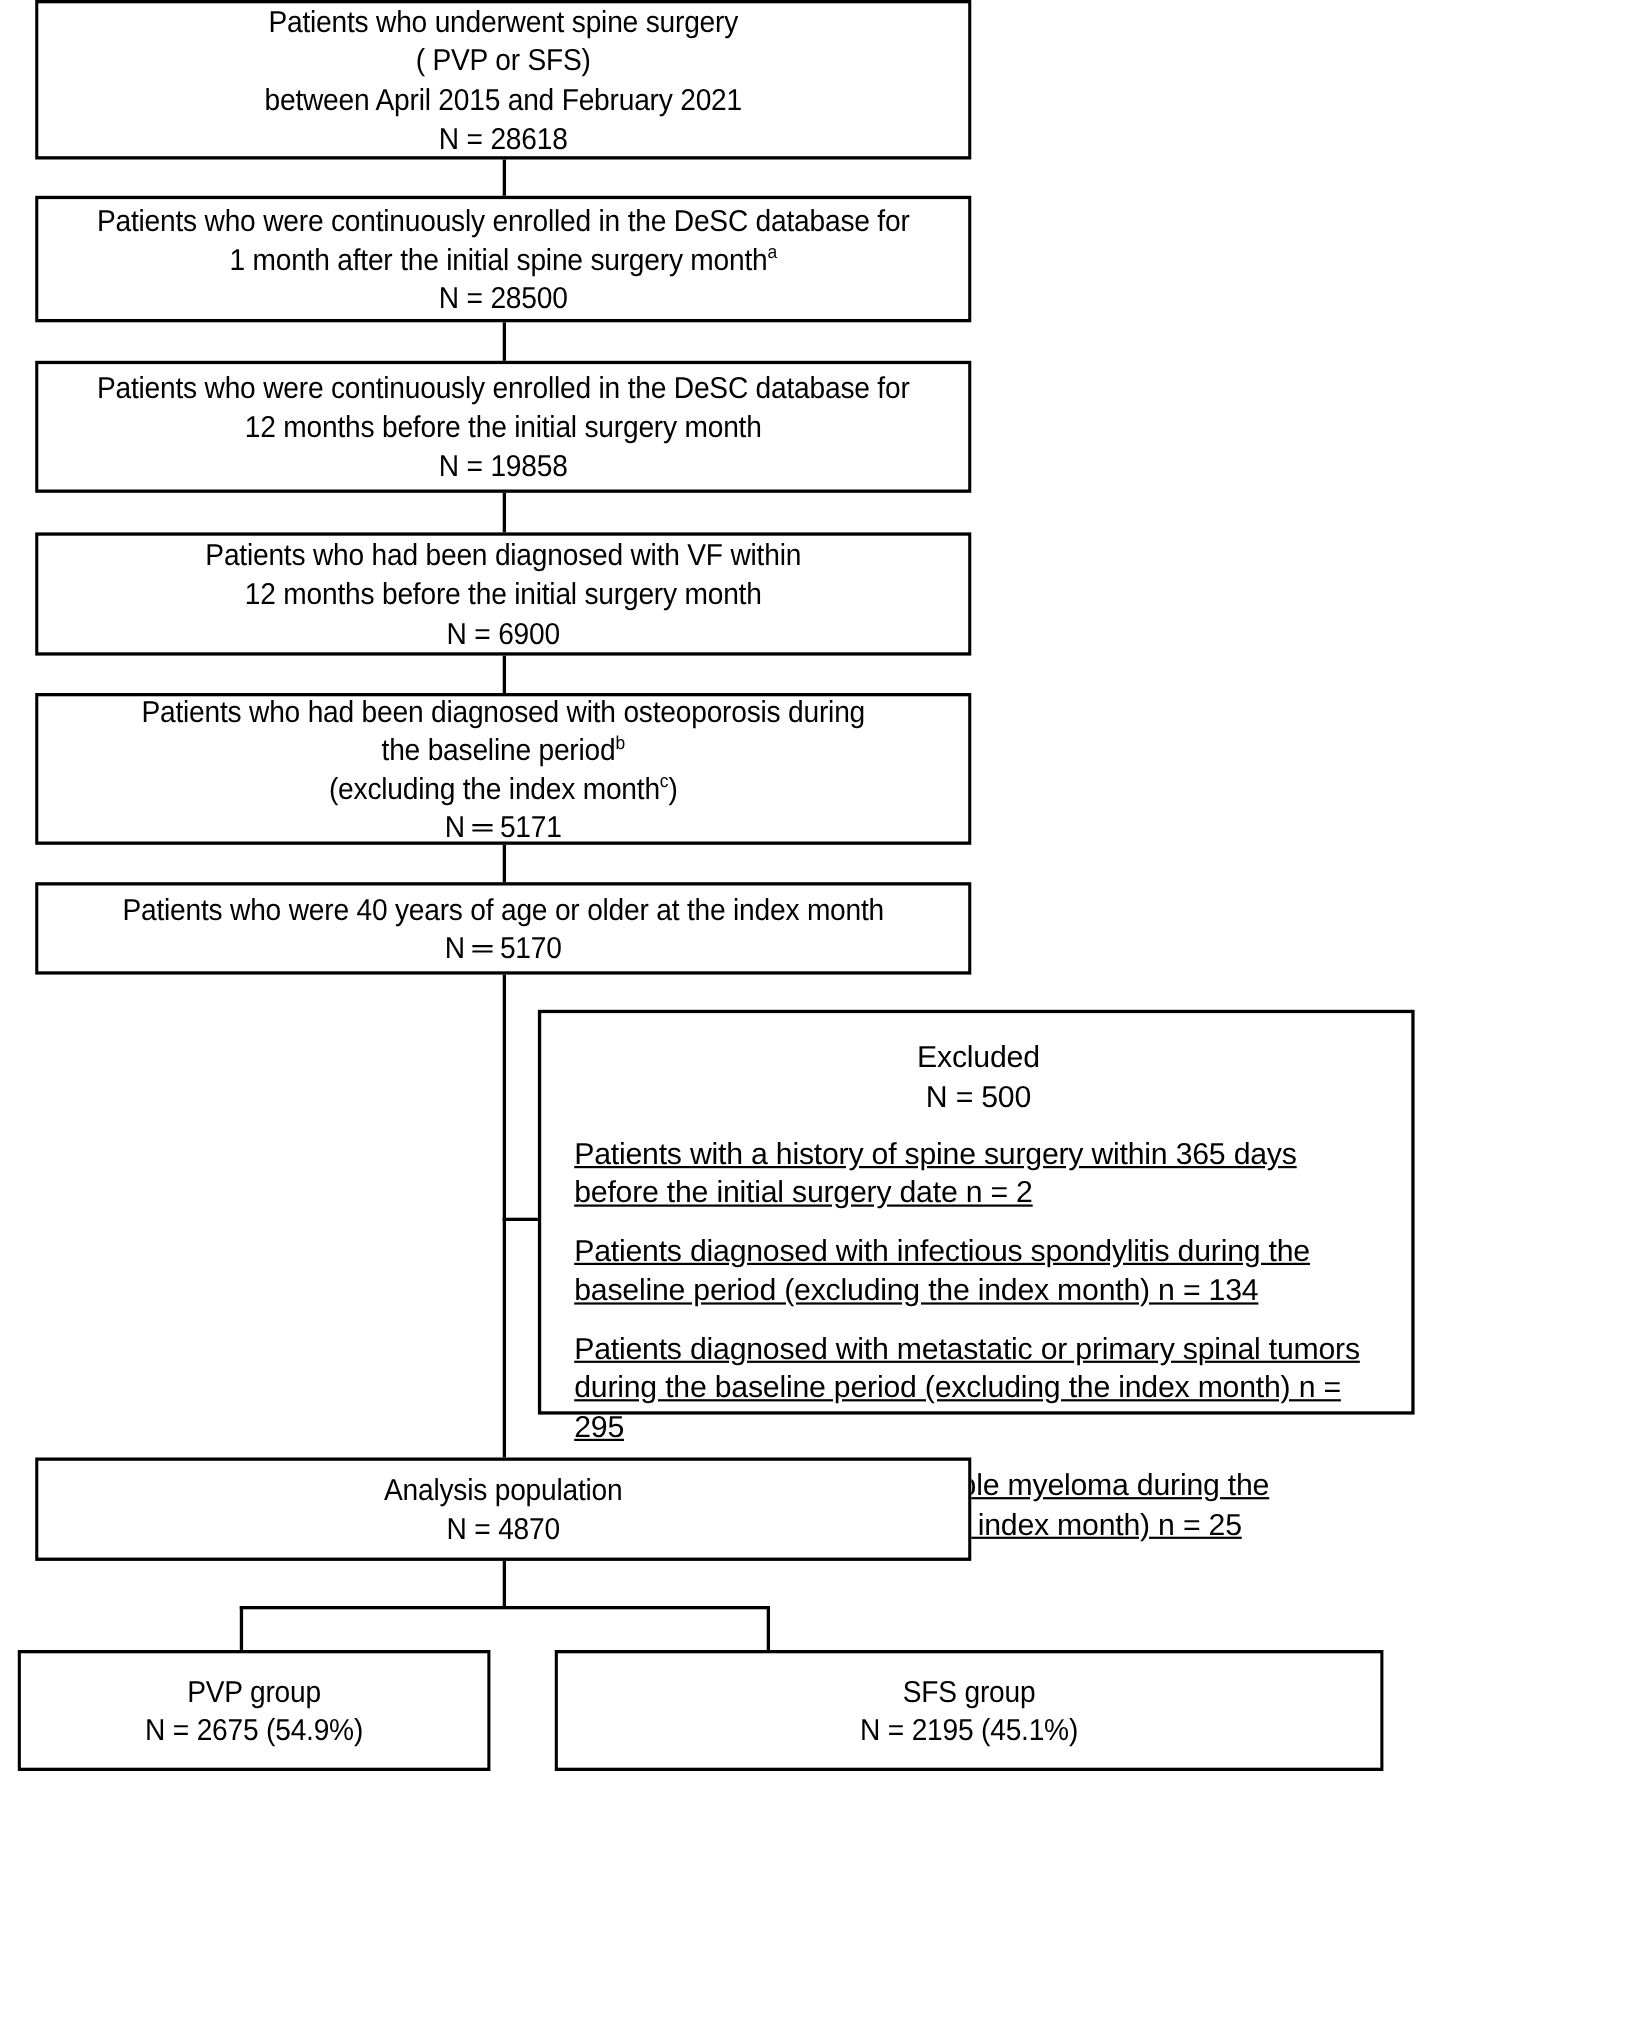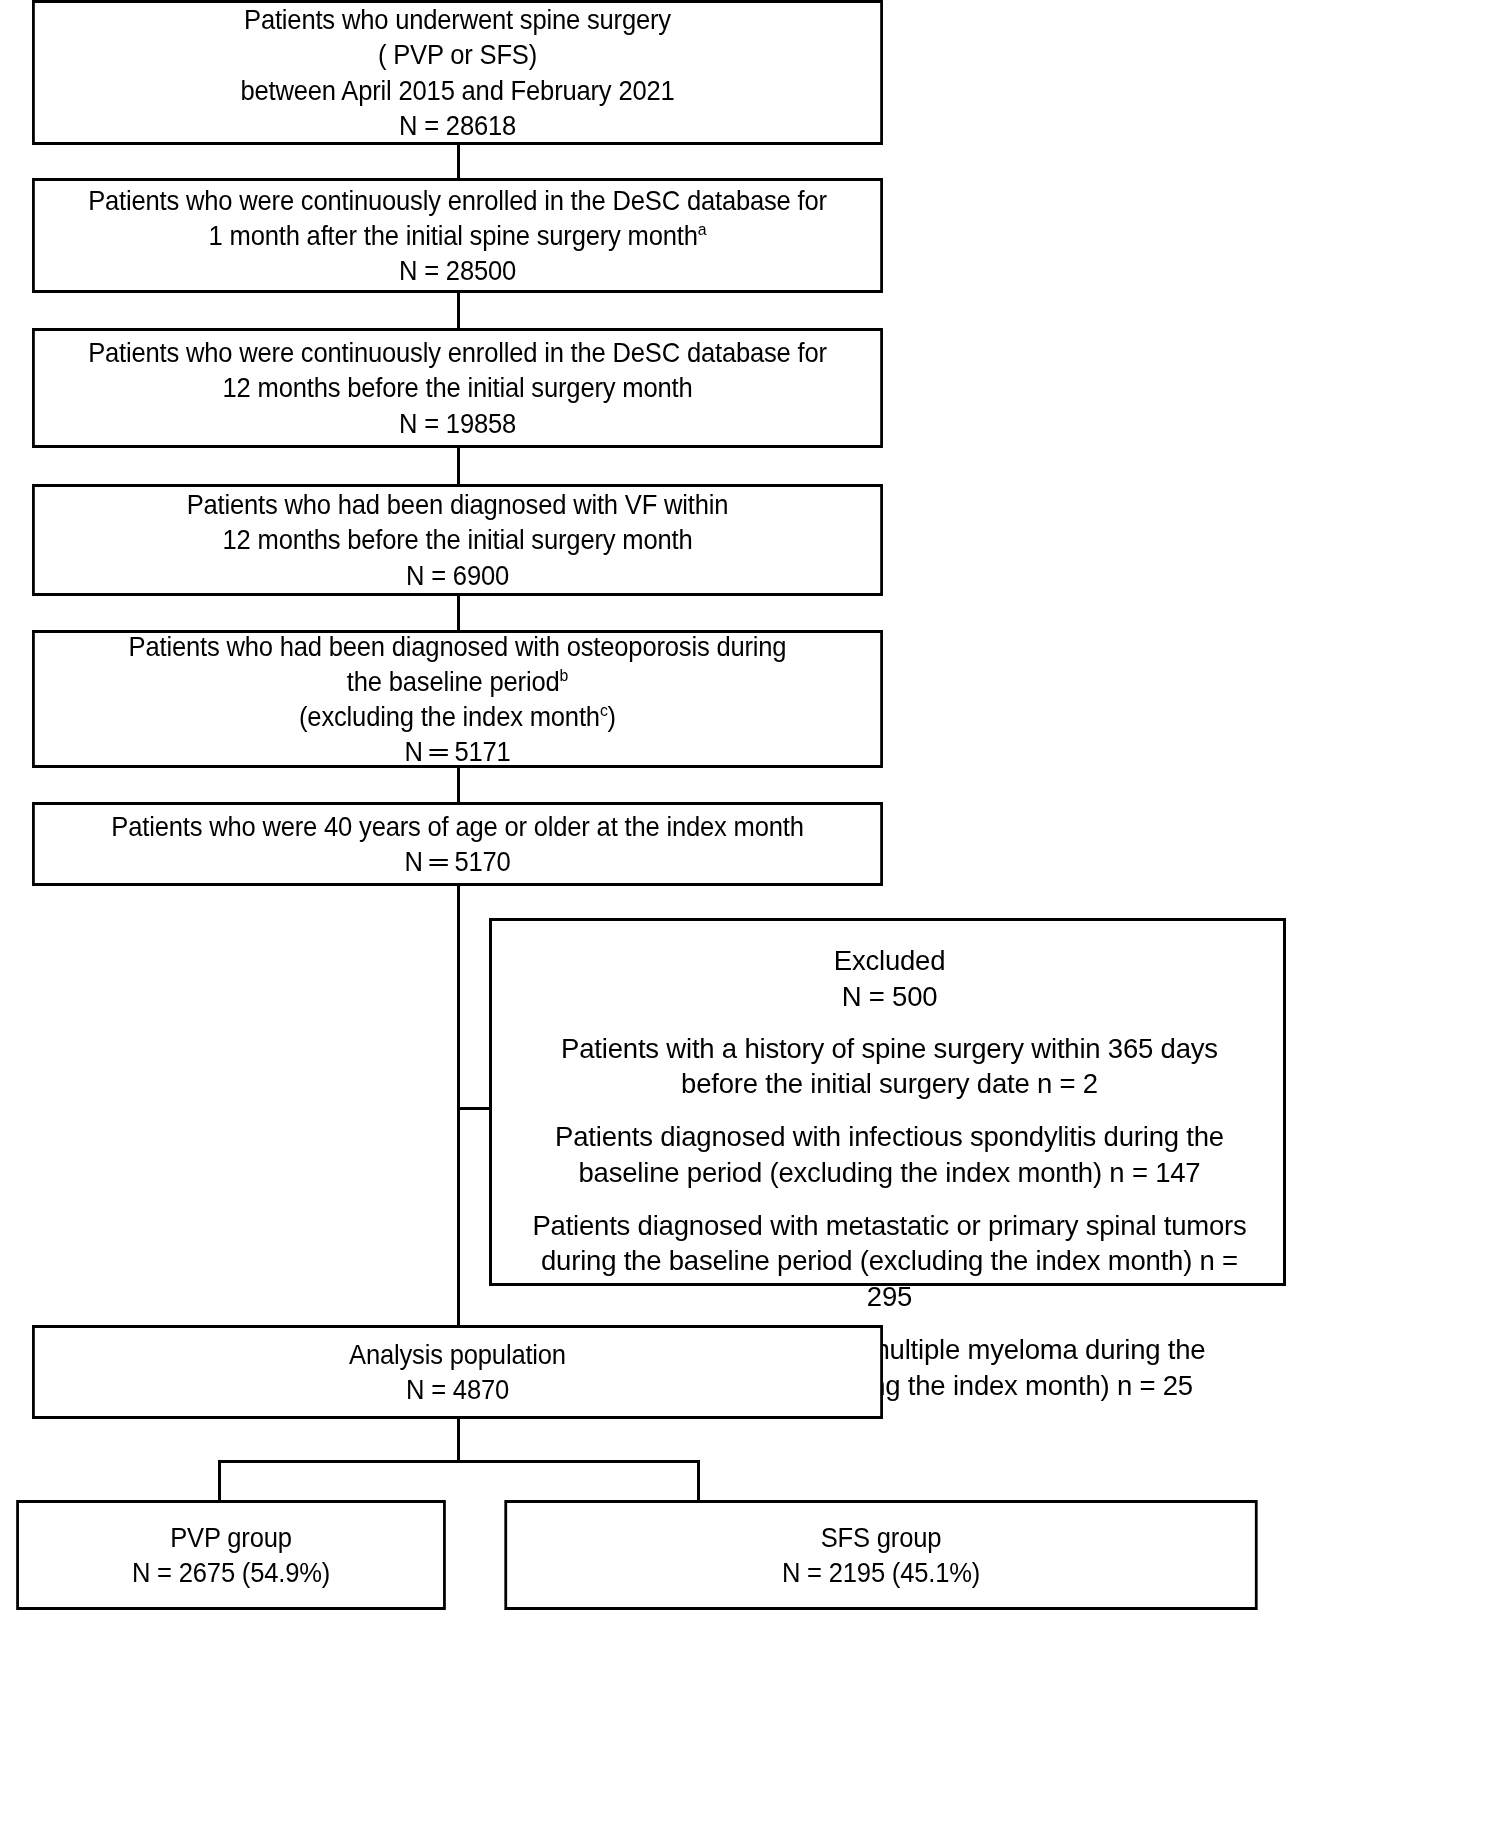--- a/index.html
+++ b/index.html
@@ -40,21 +40,21 @@
     box-sizing:border-box;
     border:3px solid #000000;
     background:#ffffff;
     font-size:27.5px;
     line-height:1.30;
     letter-spacing:-0.2px;
     padding:22px 26px 4px 30px;
   }
   .exbox .ex-head{text-align:center;margin-bottom:16px;}
   .exbox .ex-head .ln{display:block;}
-  .exbox .ex-item{margin-bottom:17px;text-align:center;}
+  .exbox .ex-item{margin-bottom:17px;text-align:left;text-decoration:underline;}
   .exbox .ex-item:last-child{margin-bottom:0;}
   .exbox .ln{white-space:normal;}
 </style>
 </head>
 <body>
 
 <div id="stage">
 
   <div class="vline" style="left:457px;top:142px;height:40px;"></div>
   <div class="vline" style="left:457px;top:290px;height:40px;"></div>
@@ -105,21 +105,21 @@
     <span class="ln">Patients who were 40 years of age or older at the index month</span>
     <span class="ln">N ═ 5170</span>
   </div>
 
   <div class="exbox" style="left:489px;top:918px;width:797px;height:368px;">
     <div class="ex-head">
       <span class="ln">Excluded</span>
       <span class="ln">N = 500</span>
     </div>
     <div class="ex-item">Patients with a history of spine surgery within 365 days before the initial surgery date  n = 2</div>
-    <div class="ex-item">Patients diagnosed with infectious spondylitis during the baseline period (excluding the index month) n = 147</div>
+    <div class="ex-item">Patients diagnosed with infectious spondylitis during the baseline period (excluding the index month) n = 134</div>
     <div class="ex-item">Patients diagnosed with metastatic or primary spinal tumors during the baseline period (excluding the index month) n = 295</div>
     <div class="ex-item">Patients diagnosed with multiple myeloma during the baseline period (excluding the index month)  n = 25</div>
   </div>
 
   <div class="box" style="left:0px;top:1325px;width:915px;height:94px;">
     <span class="ln">Analysis population</span>
     <span class="ln">N = 4870</span>
   </div>
 
   <div class="box" style="left:0px;top:1500px;width:462px;height:110px;">

